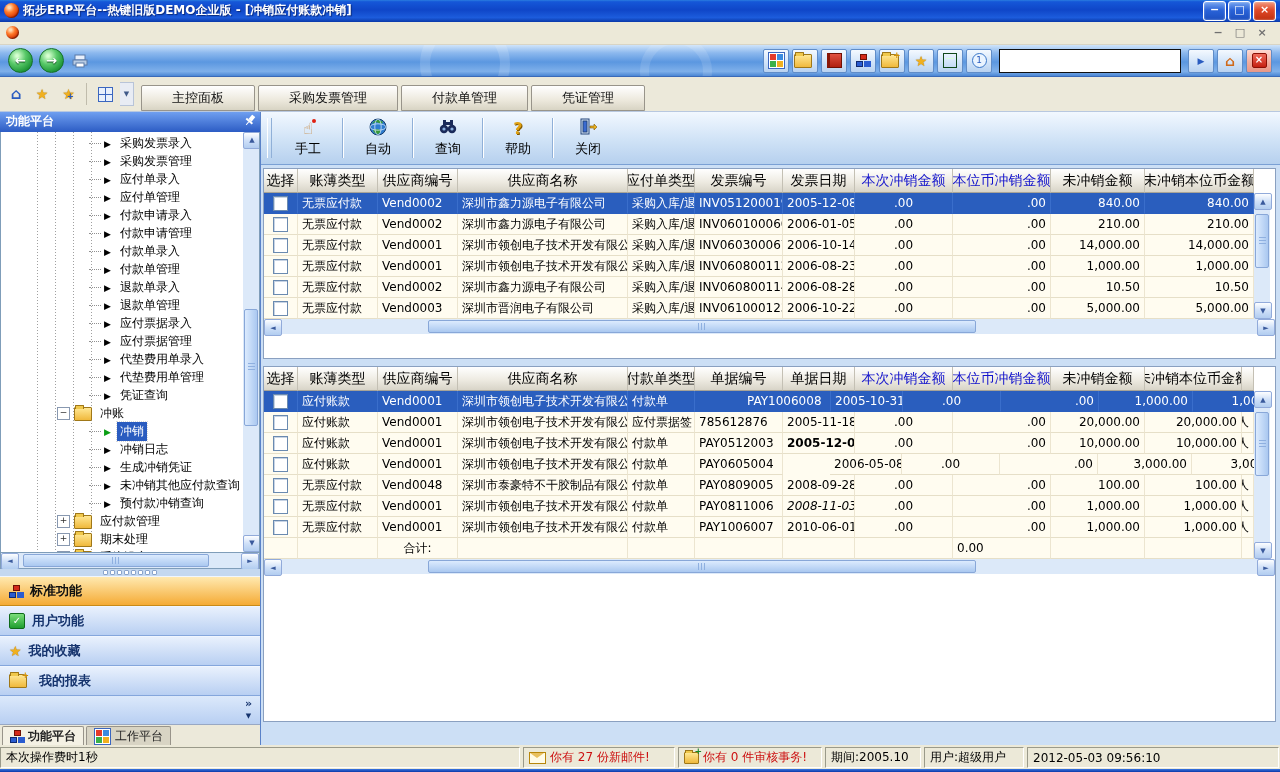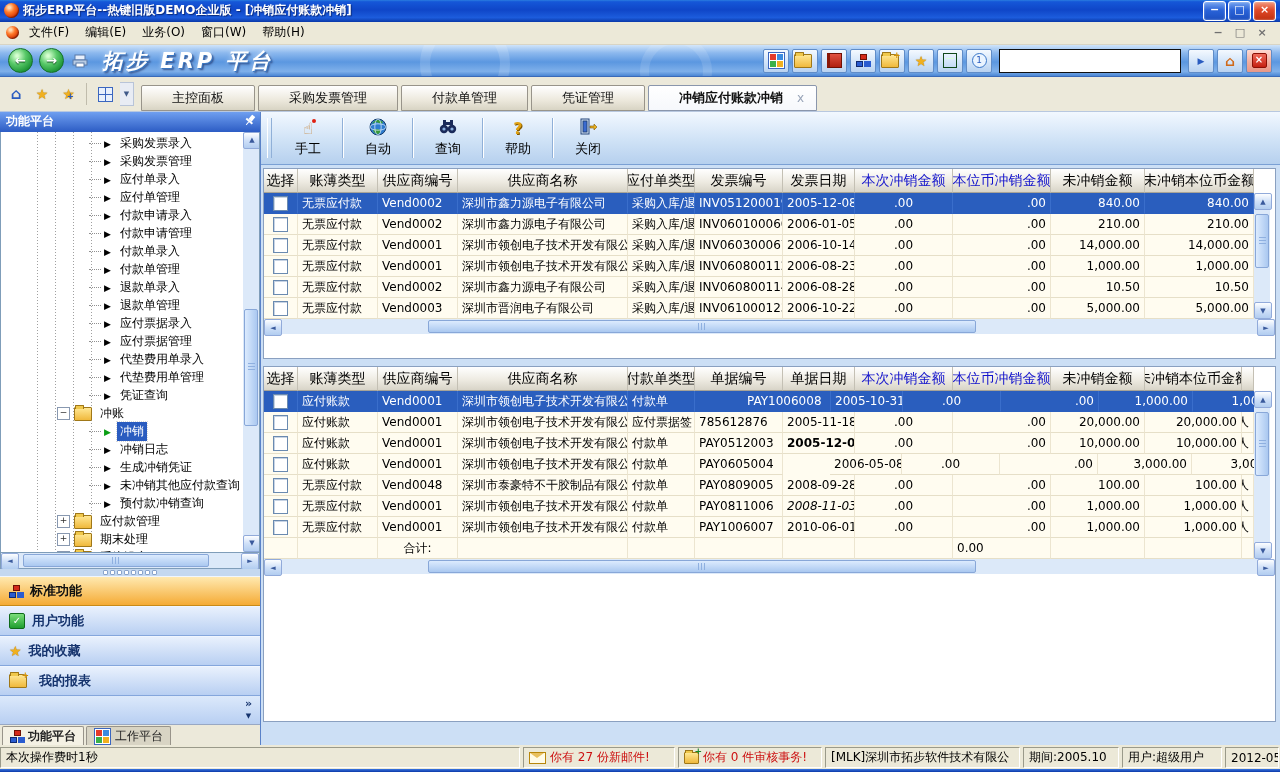--- a/index.html
+++ b/index.html
@@ -171,47 +171,39 @@
     <span class="title">拓步ERP平台--热键旧版DEMO企业版 - [冲销应付账款冲销]</span>
     <div class="win-btns" id="win-btns">
         <span class="win-btn">−</span>
         <span class="win-btn">□</span>
         <span class="win-btn close">×</span>
       </div>
   </div>
 
   <div class="menubar">
     <span class="app-logo" style="width:13px;height:13px;"></span>
-    <div id="menu-items" style="display:flex;">
-        <span class="menu-item">文件(F)</span>
-        <span class="menu-item">编辑(E)</span>
-        <span class="menu-item">业务(O)</span>
-        <span class="menu-item">窗口(W)</span>
-        <span class="menu-item">帮助(H)</span>
-      </div>
     <div class="mdi-btns" id="mdi-btns">
         <span>−</span>
         <span>□</span>
         <span>×</span>
       </div>
   </div>
 
   <div class="bluebar">
     <span id="bb-nav" style="display:flex;gap:6px;z-index:1;">
         <span class="nav-circle">←</span>
         <span class="nav-circle">→</span>
       </span>
     <span class="small-tool">
       <svg width="16" height="16" viewBox="0 0 16 16">
           <rect x="3" y="2" width="10" height="5" fill="#e8f0fc" stroke="#5a7aa8"></rect>
           <rect x="1" y="7" width="14" height="5" fill="#b8cce4" stroke="#5a7aa8"></rect>
           <rect x="4" y="10" width="8" height="4" fill="#fff" stroke="#5a7aa8"></rect>
         </svg>
     </span>
-    <span class="brand-text">拓步 ERP 平台</span>
     <div class="bb-right">
       <span id="bb-tools" style="display:flex;gap:3px;">
           <span class="mini-btn">
             <span class="ic-quad">
               <i></i>
               <i></i>
               <i></i>
               <i></i>
             </span>
           </span>
@@ -269,21 +261,20 @@
     <span class="tr-sep"></span>
     <span class="tr-icon">
         <span class="grid4"></span>
       </span>
     <span class="dd-btn">▼</span>
     <div id="tabs" style="display:flex;gap:3px;margin-left:4px;align-self:flex-end;">
         <div class="tab">主控面板</div>
         <div class="tab">采购发票管理</div>
         <div class="tab">付款单管理</div>
         <div class="tab">凭证管理</div>
-        <div class="tab active">冲销应付账款冲销<span class="x">x</span></div>
       </div>
   </div>
 
   <div class="main">
 
     <div class="sidebar">
       <div class="sb-header">
         <span>功能平台</span>
         <span class="pin">
           <svg width="10" height="12" viewBox="0 0 10 12">
@@ -830,23 +821,20 @@
         <span>本次操作费时1秒</span>
       </div>
       <div class="st-cell red" style="width: 140px; flex: 0 0 140px;">
         <span class="env"></span>
         <span>你有 27 份新邮件!</span>
       </div>
       <div class="st-cell red" style="width: 132px; flex: 0 0 132px;">
         <span class="mini-folder plus"></span>
         <span>你有 0 件审核事务!</span>
       </div>
-      <div class="st-cell" style="width: 183px; flex: 0 0 183px;">
-        <span>[MLK]深圳市拓步软件技术有限公</span>
-      </div>
       <div class="st-cell" style="width: 84px; flex: 0 0 84px;">
         <span>期间:2005.10</span>
       </div>
       <div class="st-cell" style="width: 88px; flex: 0 0 88px;">
         <span>用户:超级用户</span>
       </div>
       <div class="st-cell" style="flex: 1 1 0%;">
         <span>2012-05-03 09:56:10</span>
       </div>
     </div>

